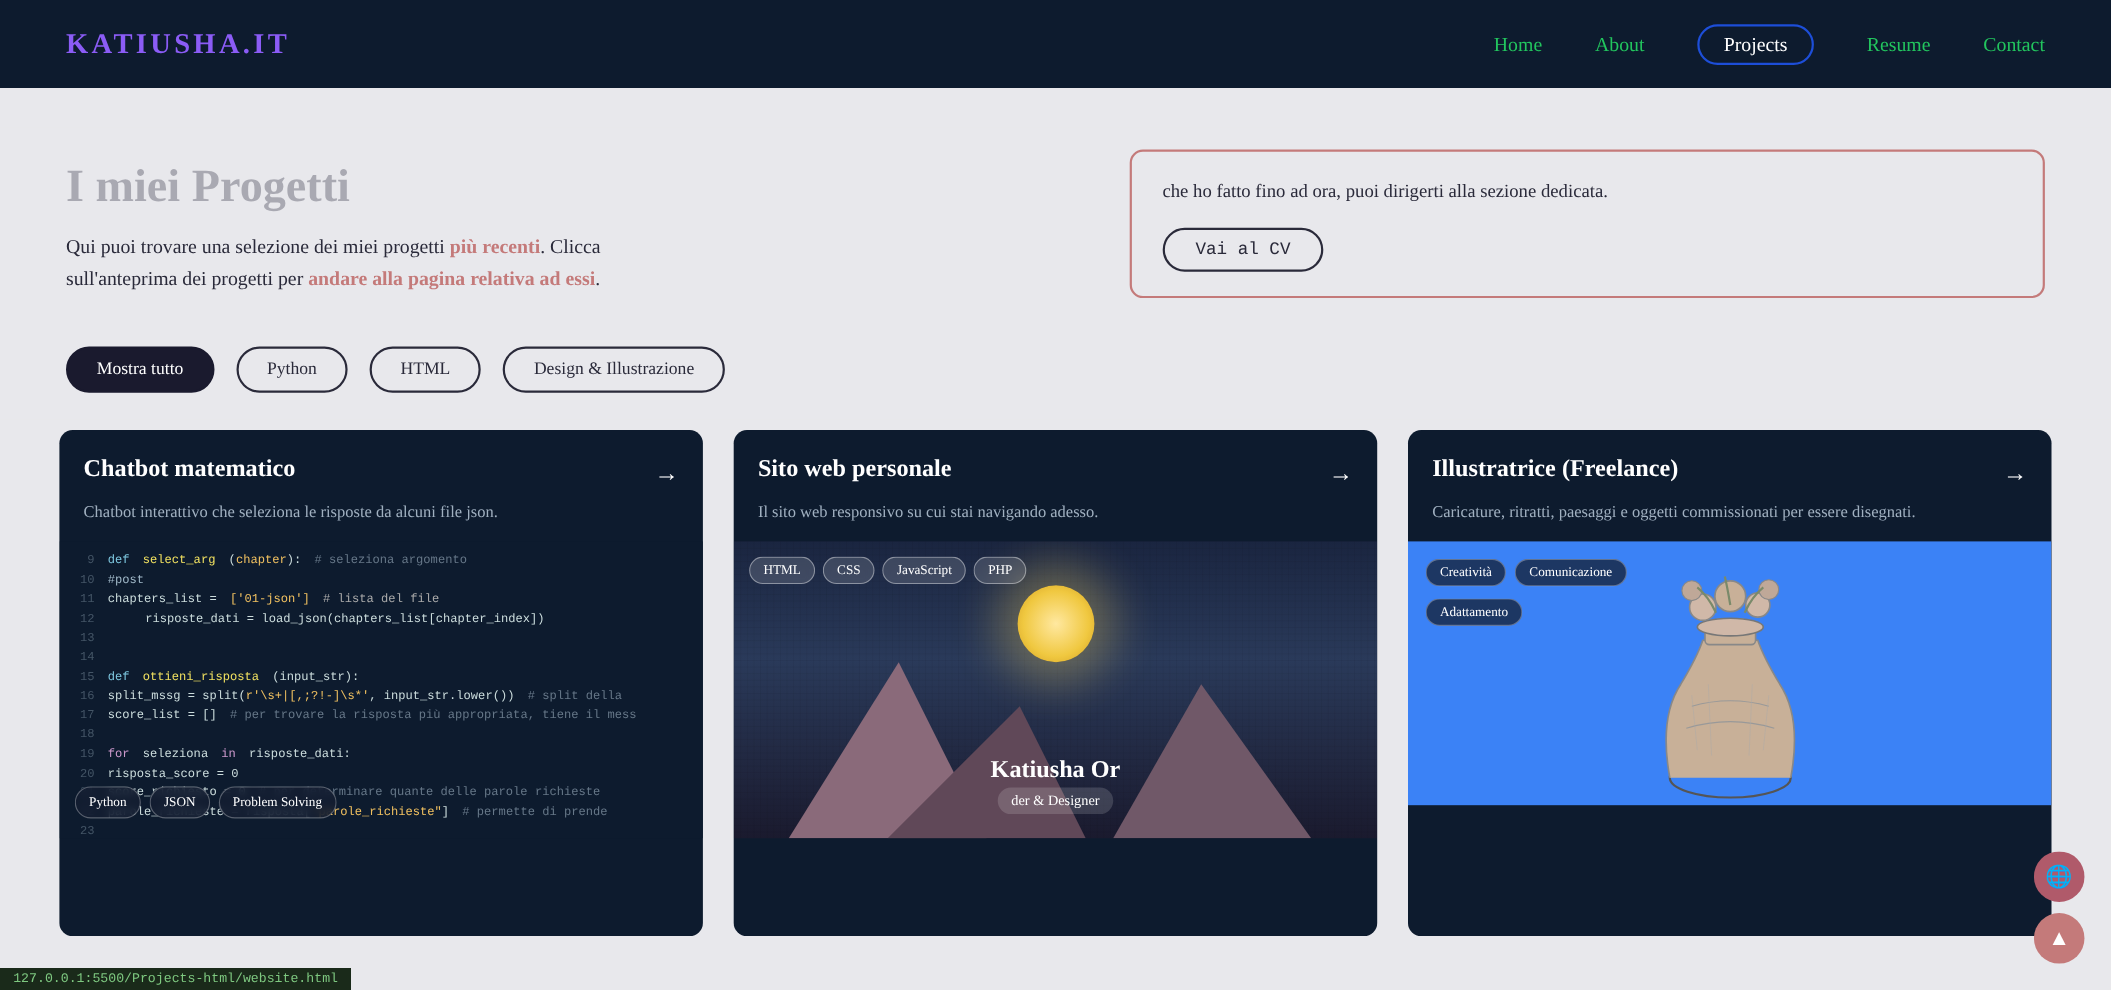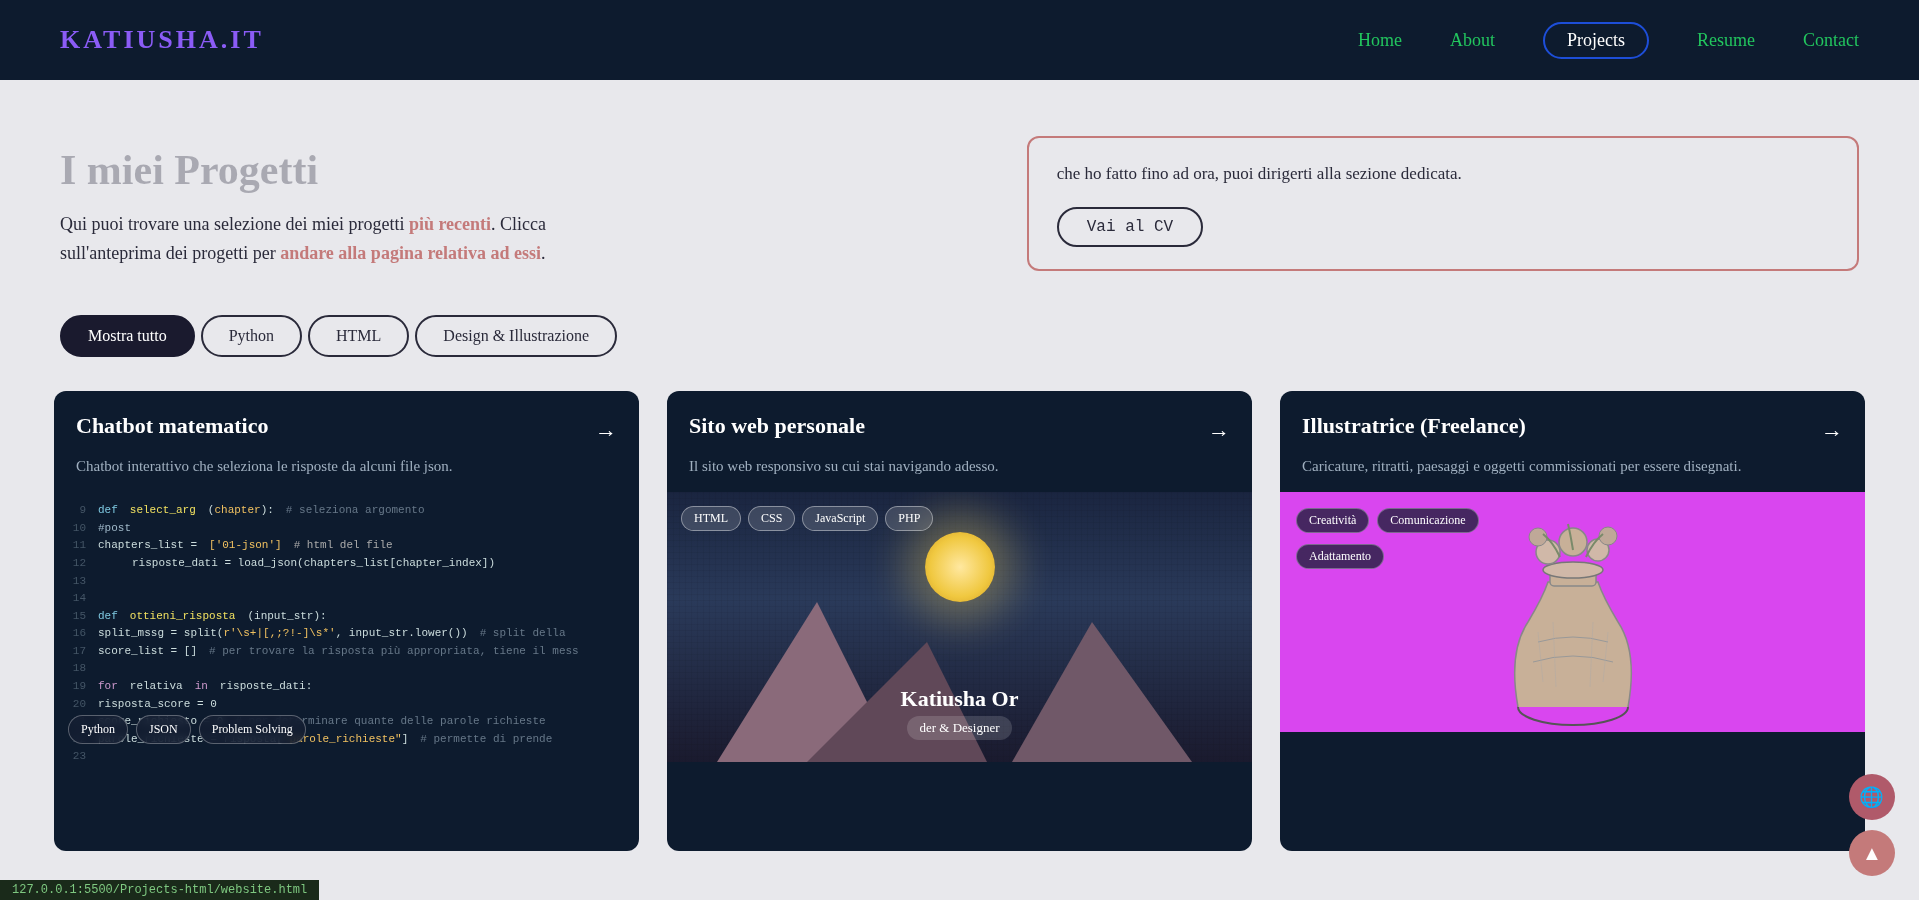--- a/index.html
+++ b/index.html
@@ -100,21 +100,21 @@
       font-size: 16px;
       cursor: pointer;
       font-family: Liberation Mono, monospace;
       color: #2a2a3a;
     }
 
     
     .filter-row {
       padding: 20px 60px 24px 60px;
       display: flex;
-      gap: 6px;
+      gap: 20px;
       align-items: flex-end;
       background: #e8e8ec;
     }
     .filter-btn {
       border: 2px solid #2a2a3a;
       border-radius: 30px;
       padding: 10px 26px;
       font-size: 16px;
       cursor: pointer;
       font-family: 'Georgia', serif;
@@ -281,21 +281,21 @@
       left: 14px;
       display: flex;
       gap: 7px;
       flex-wrap: wrap;
     }
 
     
     .illus-img {
       width: 100%;
       height: 240px;
-      background: #d946ef;
+      background: #3b82f6;
       position: relative;
       display: flex;
       align-items: center;
       justify-content: center;
       overflow: hidden;
     }
     
 
     .card-tag {
       display: inline-block;
@@ -423,21 +423,21 @@
               <span class="code-comment"> # seleziona argomento</span>
             </div>
           <div class="code-line">
               <span class="code-num">10</span>
               <span style="color:#a0b8c8;">    #post</span>
             </div>
           <div class="code-line">
               <span class="code-num">11</span>
               <span style="color:#cdd;">    chapters_list = </span>
               <span class="code-str">['01-json']</span>
-              <span style="color:#aaa;"> # html del file</span>
+              <span style="color:#aaa;"> # lista del file</span>
             </div>
           <div class="code-line">
               <span class="code-num">12</span>
               <span style="color:#cdd;margin-left:34px;">    risposte_dati = load_json(chapters_list[chapter_index])</span>
             </div>
           <div class="code-line">
               <span class="code-num">13</span>
               <span></span>
             </div>
           <div class="code-line">
@@ -460,21 +460,21 @@
               <span style="color:#cdd;">    score_list = [] </span>
               <span class="code-comment"># per trovare la risposta più appropriata, tiene il mess</span>
             </div>
           <div class="code-line">
               <span class="code-num">18</span>
               <span></span>
             </div>
           <div class="code-line">
               <span class="code-num">19</span>
               <span style="color:#cc99cc;">    for </span>
-              <span style="color:#cdd;">relativa </span>
+              <span style="color:#cdd;">seleziona </span>
               <span style="color:#cc99cc;">in </span>
               <span style="color:#cdd;">risposte_dati:</span>
             </div>
           <div class="code-line">
               <span class="code-num">20</span>
               <span style="color:#cdd;">        risposta_score = 0</span>
             </div>
           <div class="code-line">
               <span class="code-num">21</span>
               <span style="color:#cdd;">        score_richiesto = 0 </span>

